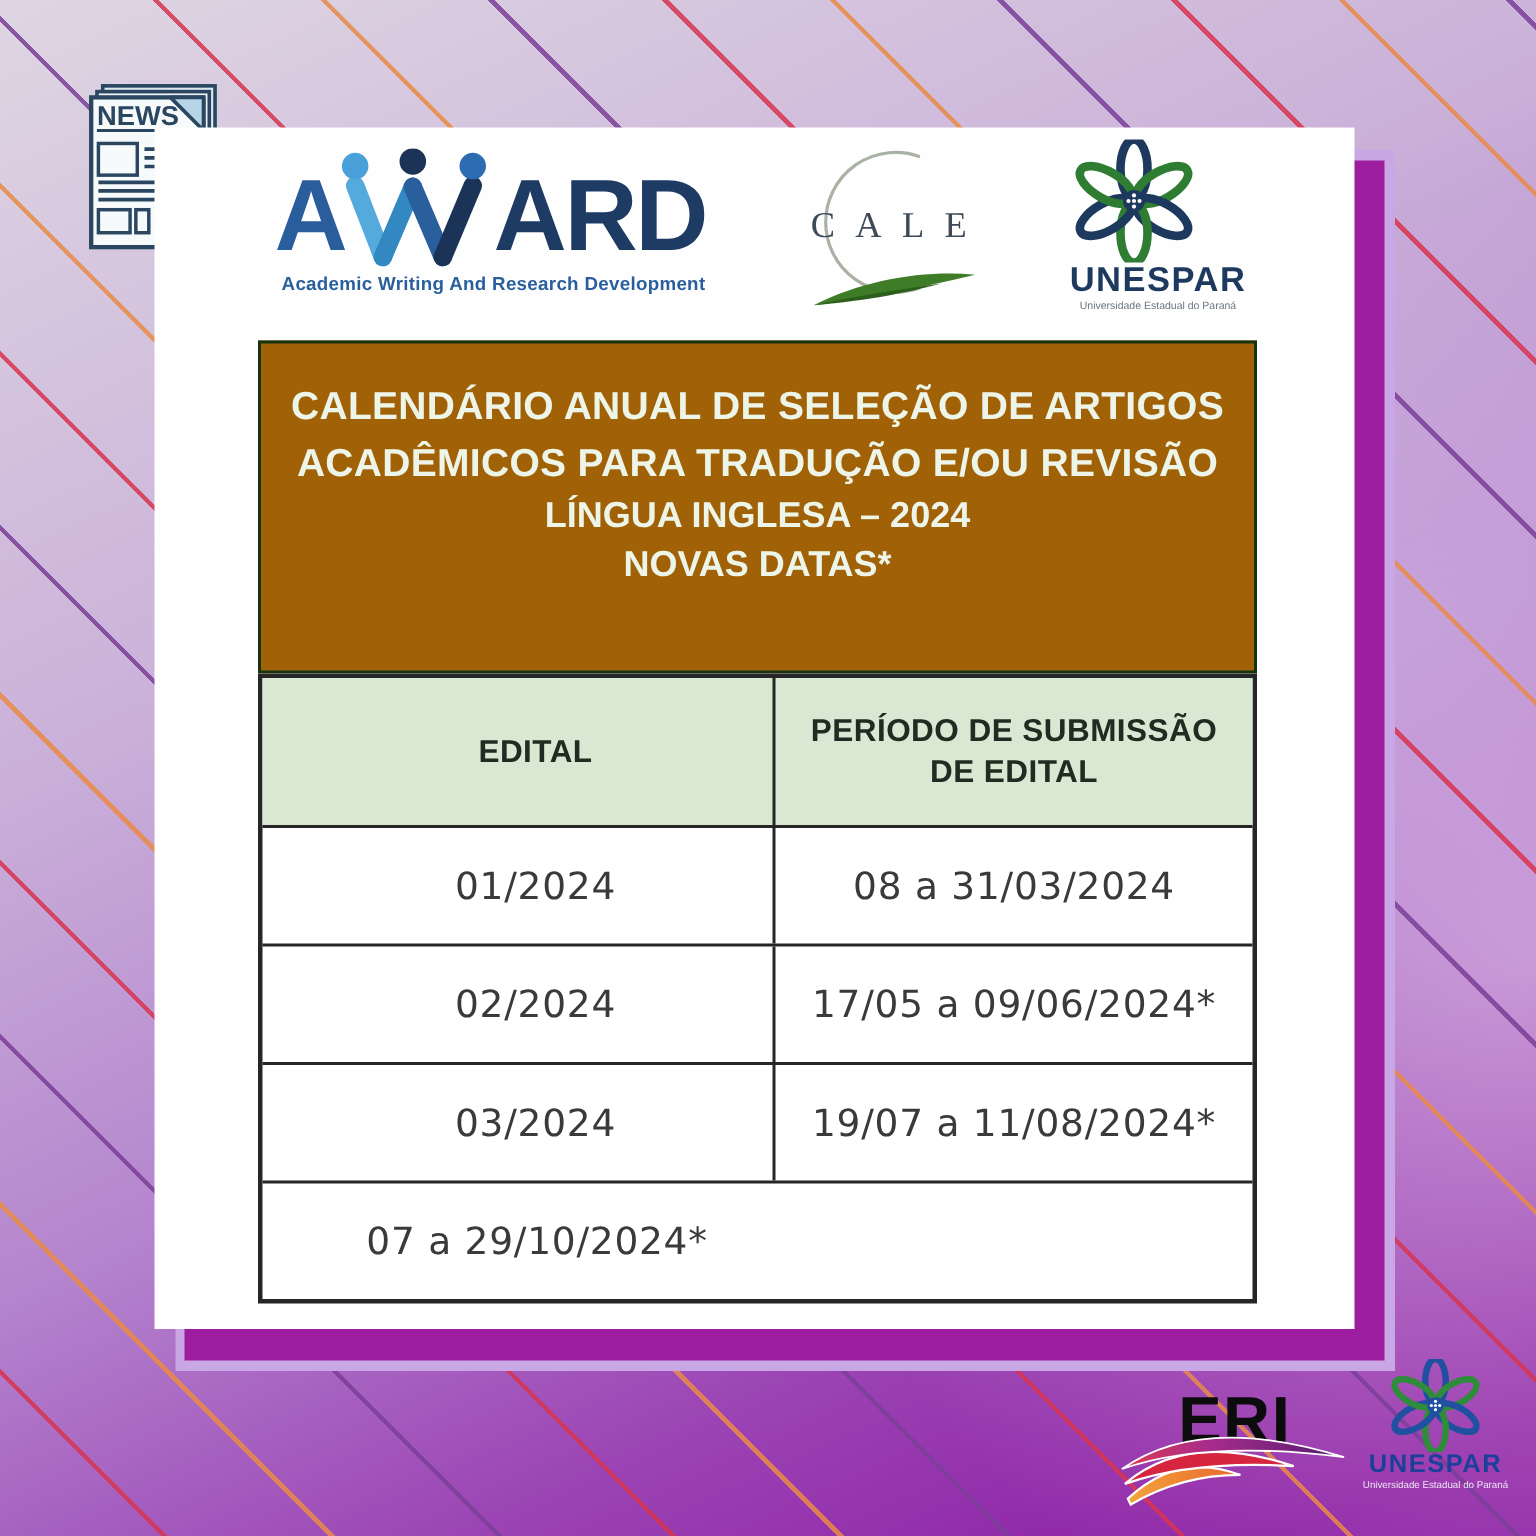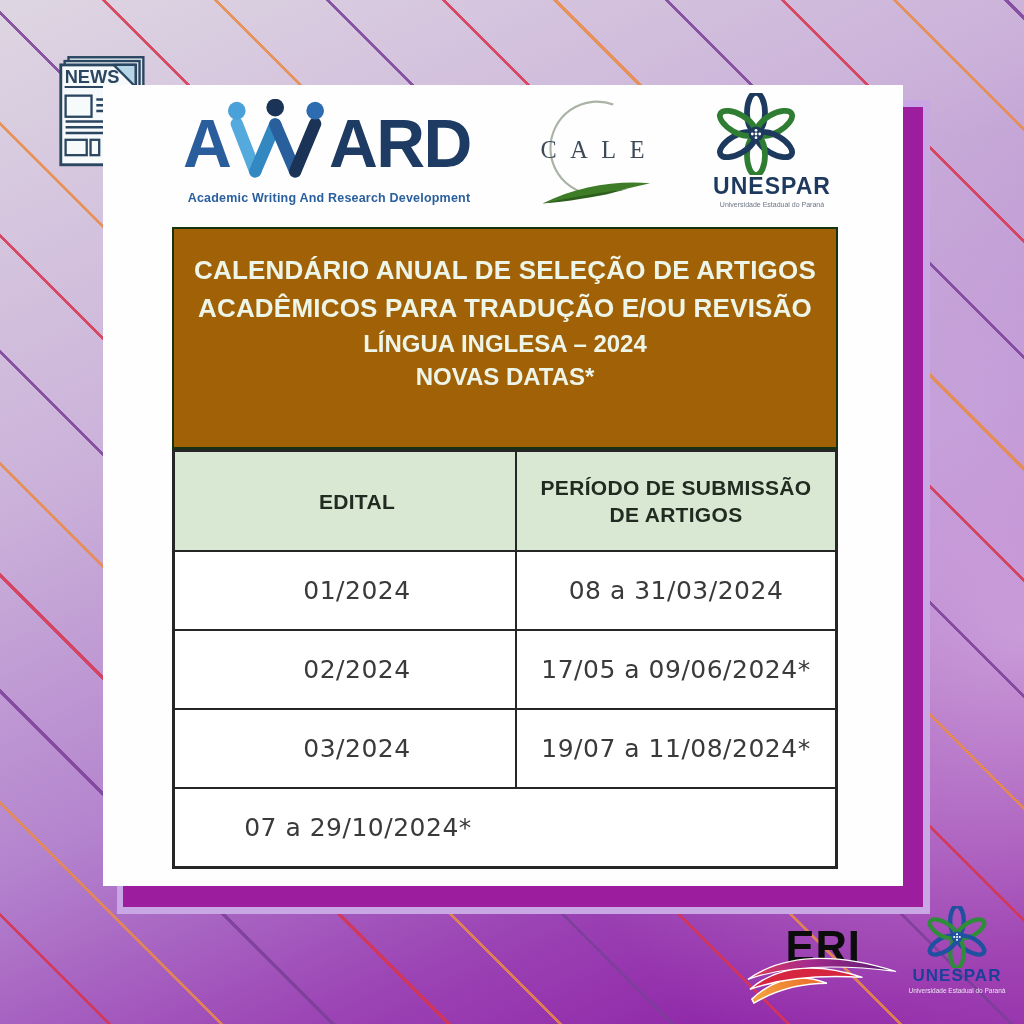--- a/index.html
+++ b/index.html
@@ -25,21 +25,21 @@
   }
   .layer{position:absolute;z-index:1;}
 
   
   .shadow-outer{left:117px;top:100px;width:813px;height:814px;background:#c9a6e4;}
   .shadow-inner{left:123px;top:107px;width:800px;height:800px;background:#9c1e9e;}
   .card{left:103px;top:85px;width:800px;height:801px;background:#fefefe;z-index:2;}
 
   
   .award{position:absolute;left:80px;top:14px;width:292px;text-align:center;}
-  .award .tagline{margin-top:11px;font-size:12.5px;font-weight:bold;color:#2a5f9e;
+  .award .tagline{margin-top:2px;font-size:12.5px;font-weight:bold;color:#2a5f9e;
     letter-spacing:.2px;white-space:nowrap;}
   .cale{position:absolute;left:418px;top:4px;width:136px;height:132px;}
   .unespar-top{position:absolute;left:600px;top:8px;width:138px;text-align:center;}
   .unespar-top .uname{font-size:23px;font-weight:bold;color:#1d3a5e;letter-spacing:1px;margin-top:-2px;}
   .unespar-top .utag{font-size:7px;color:#6b7584;margin-top:1px;}
 
   
   .banner{position:absolute;left:69px;top:142px;width:666px;height:222px;box-sizing:border-box;
     background:#a16207;border:2px solid #16330f;color:#edf5e8;text-align:center;}
   .banner .t{font-size:26px;font-weight:bold;line-height:38px;letter-spacing:.2px;}
@@ -158,21 +158,21 @@
       <div class="s">NOVAS DATAS*</div>
     </div>
 
     <div class="tbl">
       <div class="trow thead">
         <div class="tcell c1">
           <span>EDITAL</span>
         </div>
         <div class="tcell">
           <span>PERÍODO DE SUBMISSÃO</span>
-          <span>DE ARTIGOS</span>
+          <span>DE EDITAL</span>
         </div>
       </div>
       <div class="trow tdata">
         <div class="tcell c1">01/2024</div>
         <div class="tcell">08 a 31/03/2024</div>
       </div>
       <div class="trow tdata">
         <div class="tcell c1">02/2024</div>
         <div class="tcell">17/05 a 09/06/2024*</div>
       </div>

